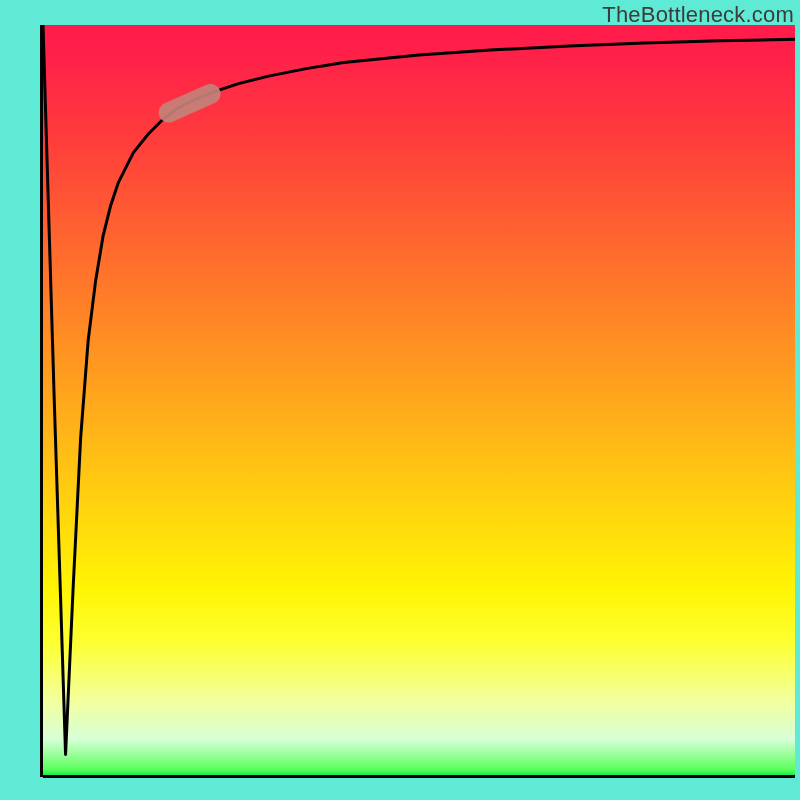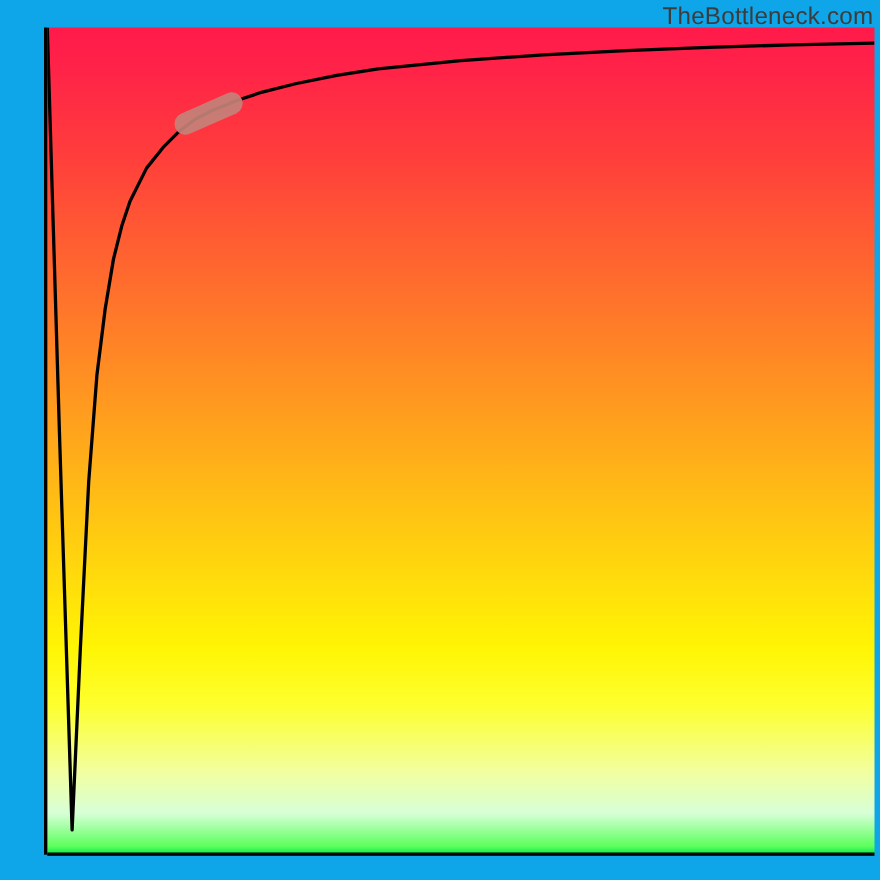--- a/index.html
+++ b/index.html
@@ -8,21 +8,21 @@
     width: 800px;
     height: 800px;
     background: #000;
     font-family: Arial, Helvetica, sans-serif;
     overflow: hidden;
   }
   .chart-wrap {
     position: relative;
     width: 800px;
     height: 800px;
-    background: #0ea5e9;
+    background: #5eead4;
   }
   .plot-area {
     position: absolute;
     left: 43px;
     top: 25px;
     width: 752px;
     height: 752px;
     background: linear-gradient(
       to bottom,
       #ff1a4b 0%,

